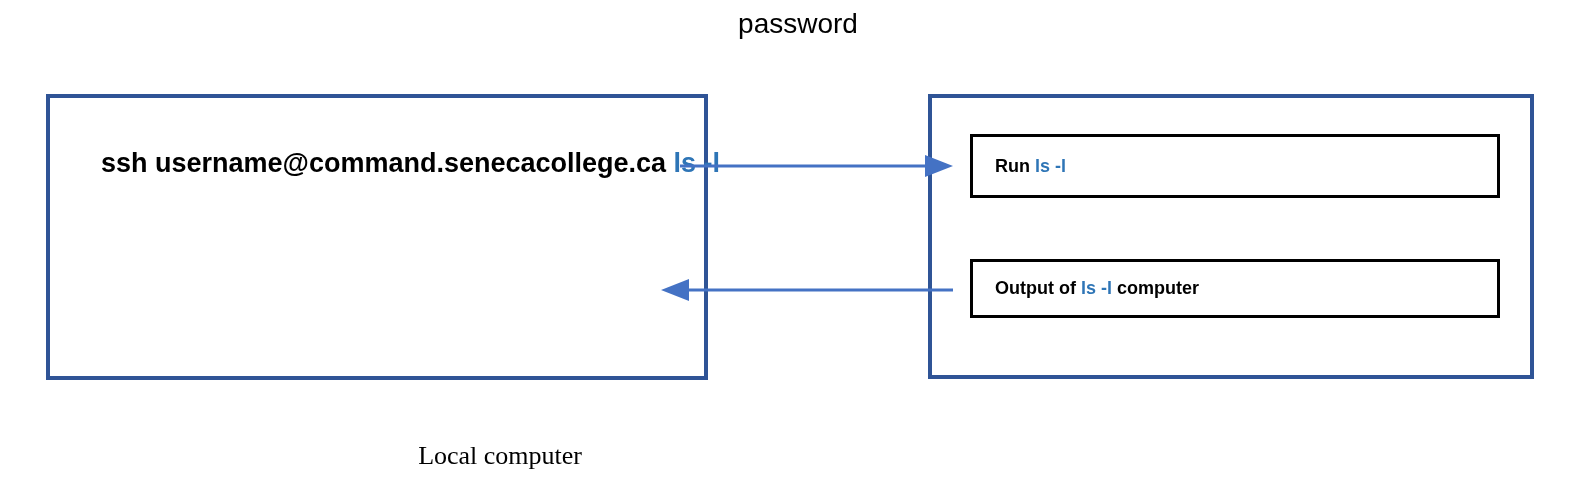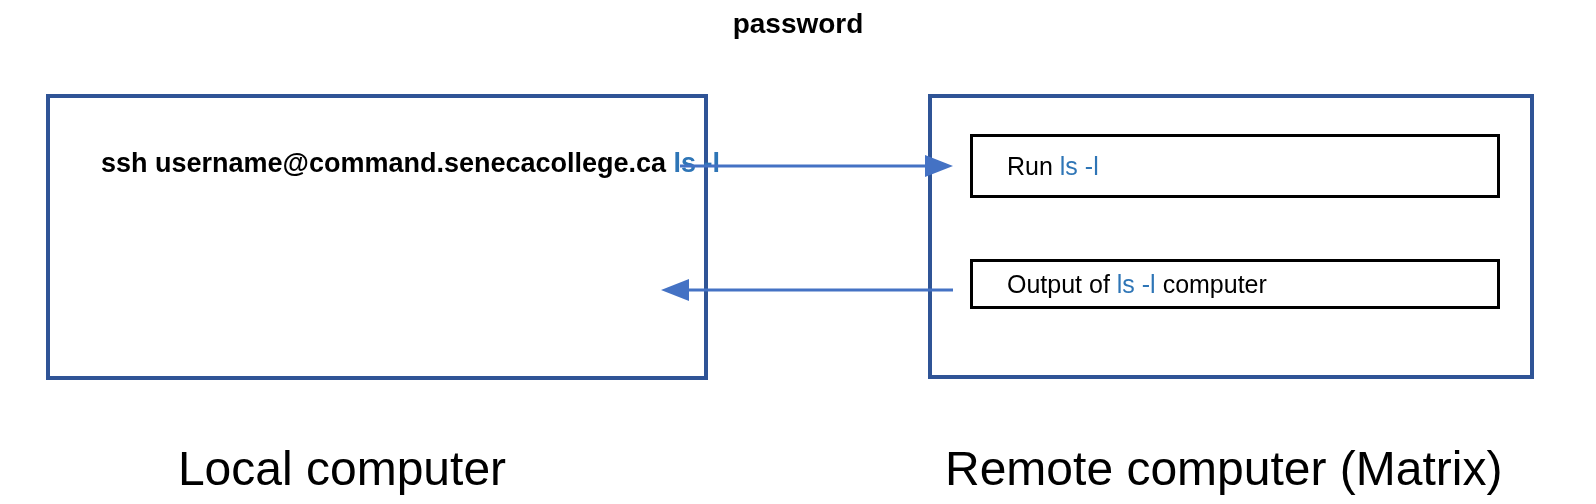--- a/index.html
+++ b/index.html
@@ -22,21 +22,21 @@
     background: var(--background);
     overflow: hidden;
   }
   .title {
     position: absolute;
     left: 0;
     top: 8px;
     width: 1596px;
     text-align: center;
     font-size: 28px;
-    font-weight: bold;
+    font-weight: normal;
     color: var(--text);
     white-space: pre;
   }
   .outer-box {
     position: absolute;
     border: 4px solid var(--box-border);
     background: var(--background);
   }
   .local-box {
     left: 46px;
@@ -58,37 +58,37 @@
     font-weight: bold;
     color: var(--text);
     white-space: pre;
   }
   .inner-box {
     position: absolute;
     border: 3px solid var(--inner-border);
     background: var(--background);
     display: flex;
     align-items: center;
-    padding-left: 34px;
-    font-size: 25px;
-    font-weight: normal;
+    padding-left: 22px;
+    font-size: 18px;
+    font-weight: bold;
     color: var(--text);
     white-space: pre;
   }
   .run-box {
     left: 970px;
     top: 134px;
     width: 530px;
     height: 64px;
   }
   .output-box {
     left: 970px;
     top: 259px;
     width: 530px;
-    height: 50px;
+    height: 59px;
   }
   .hl {
     color: var(--highlight-text);
     white-space: pre;
   }
   .arrows-layer {
     position: absolute;
     left: 0;
     top: 0;
     width: 1596px;
@@ -100,25 +100,26 @@
     stroke-width: 3;
   }
   .arrow-head {
     fill: var(--arrow);
     stroke: none;
   }
   .bottom-label {
     position: absolute;
     top: 441px;
     width: 480px;
-    text-align: center;
-    font-size: 48px;
+    text-align: right;
+    font-size: 26px;
     font-weight: normal;
     color: var(--text);
     white-space: pre;
+    font-family: Liberation Serif, serif;
   }
   .local-label { left: 102px; }
   .remote-label { left: 945px; }
 </style>
 </head>
 <body>
 
 <div class="canvas">
 
   <div class="title">password</div>
@@ -139,15 +140,14 @@
       <polygon class="arrow-head" points="953,166 925,155 925,177"></polygon>
     </g>
     <g>
       <line class="arrow-line" x1="953" y1="290" x2="686" y2="290"></line>
       <polygon class="arrow-head" points="661,290 689,279 689,301"></polygon>
     </g>
   </svg>
 
   <div class="bottom-label local-label">Local computer</div>
 
-  <div class="bottom-label remote-label">Remote computer (Matrix)</div>
 
 </div>
 
 </body></html>

